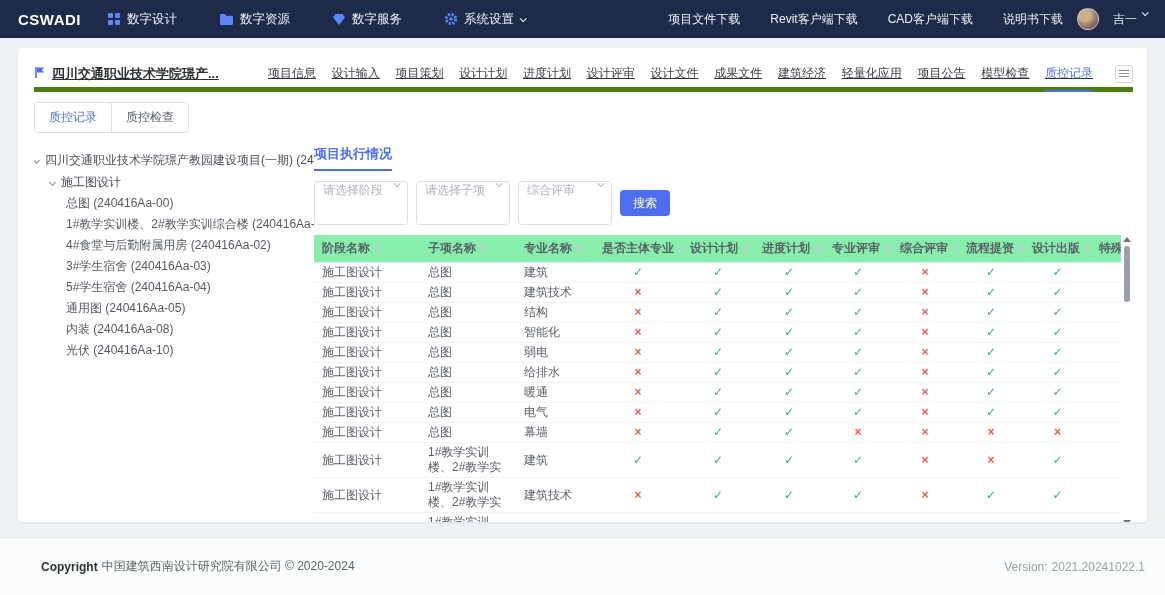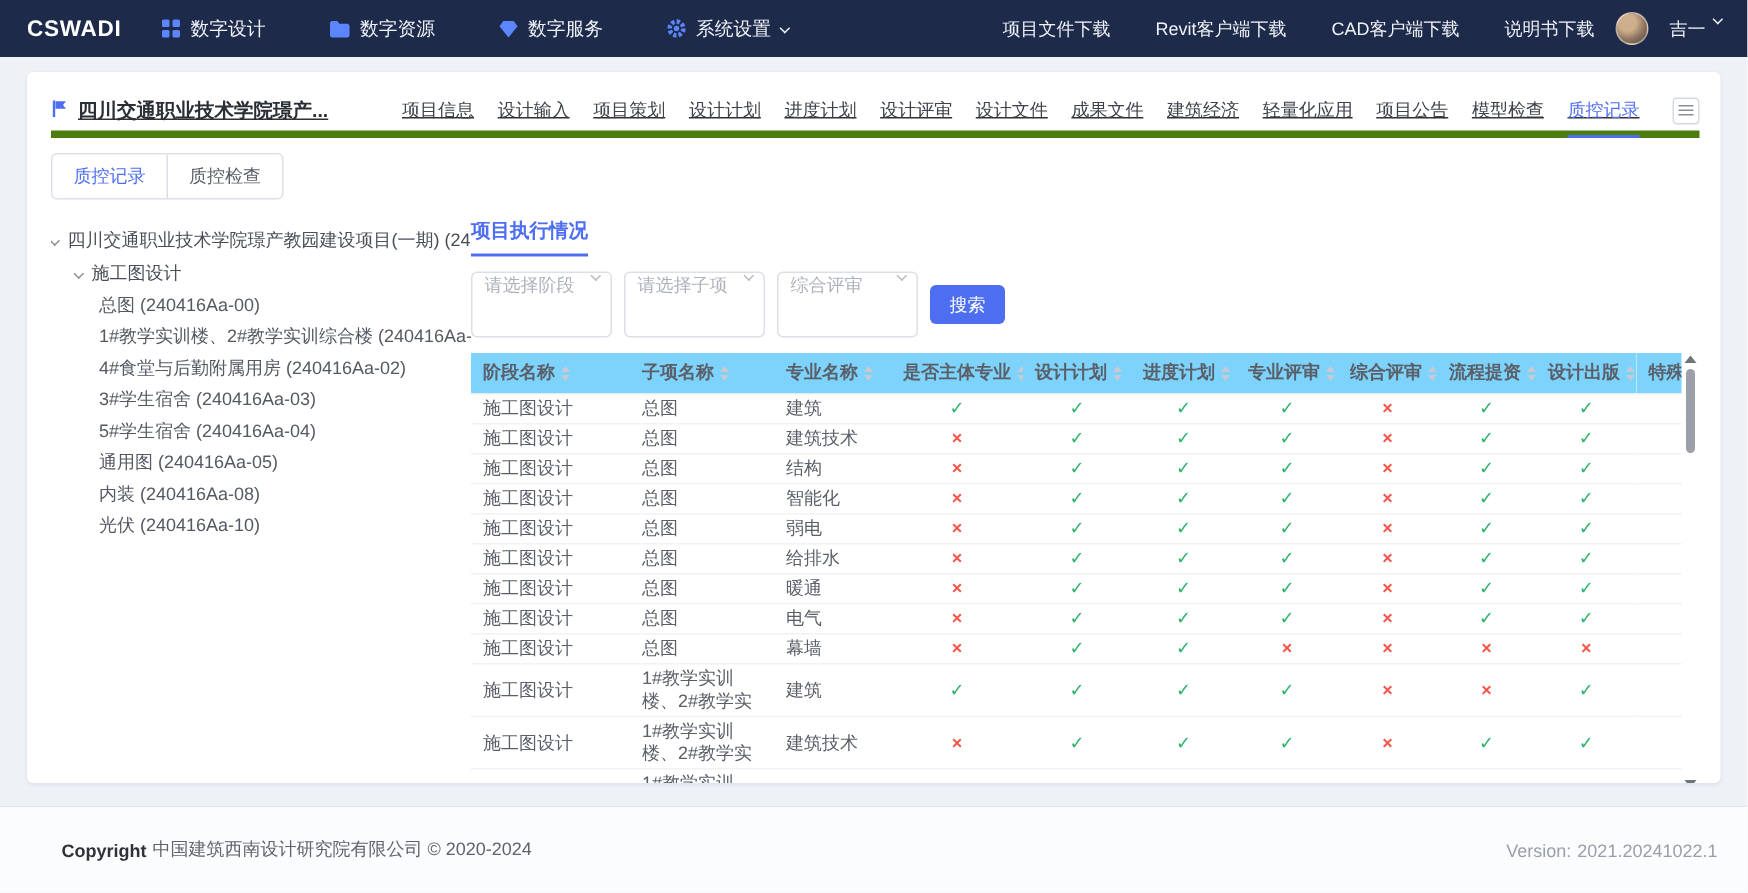--- a/index.html
+++ b/index.html
@@ -53,21 +53,21 @@
   .panel{flex:1;min-width:0;position:relative;}
   .panel-tab{display:inline-block;color:var(--accent);font-size:13px;padding-bottom:6px;border-bottom:2px solid var(--accent);font-weight:bold;cursor:pointer;}
   .filters{display:flex;gap:8px;margin-top:10px;align-items:center;}
   .select{width:94px;height:44px;border:1px solid #dcdfe6;border-radius:4px;display:flex;justify-content:space-between;padding:0 8px;color:#aeb2bb;cursor:pointer;background:#fff;white-space:nowrap;}
   .select .chev{border-color:#b6bac2;}
   .search-btn{height:26px;padding:0 13px;background:var(--accent);color:#fff;border:none;border-radius:4px;font-size:12px;cursor:pointer;font-family:inherit;}
   
   .table-zone{margin-top:10px;position:relative;padding-right:14px;}
   .table-viewport{width:807px;height:292px;overflow:hidden;}
   .exec-table{border-collapse:collapse;table-layout:fixed;width:857px;}
-  .exec-table th{background:#7dd3fc;color:#5a5f68;font-weight:bold;text-align:center;padding:6px 8px;border-bottom:1px solid #e8ebf0;font-size:12px;line-height:15px;white-space:nowrap;overflow:hidden;}
+  .exec-table th{background:#86efac;color:#5a5f68;font-weight:bold;text-align:center;padding:6px 8px;border-bottom:1px solid #e8ebf0;font-size:12px;line-height:15px;white-space:nowrap;overflow:hidden;}
   .exec-table td{padding:2px 8px;border-bottom:1px solid #f0f2f5;font-size:12px;line-height:15px;color:#5a5f68;vertical-align:middle;overflow:hidden;}
   td.mark{text-align:center;font-weight:bold;}
   td.ok{color:var(--success);}
   td.bad{color:var(--danger);}
   .th-inner{display:flex;align-items:center;gap:4px;}
   .sort{display:inline-flex;flex-direction:column;gap:2px;cursor:pointer;}
   .sort i{display:block;width:0;height:0;border-left:3.5px solid transparent;border-right:3.5px solid transparent;}
   .sort .up{border-bottom:4px solid #c6cad2;}
   .sort .dn{border-top:4px solid #c6cad2;}
   .sub-inner{line-height:15px;max-height:30px;overflow:hidden;}

